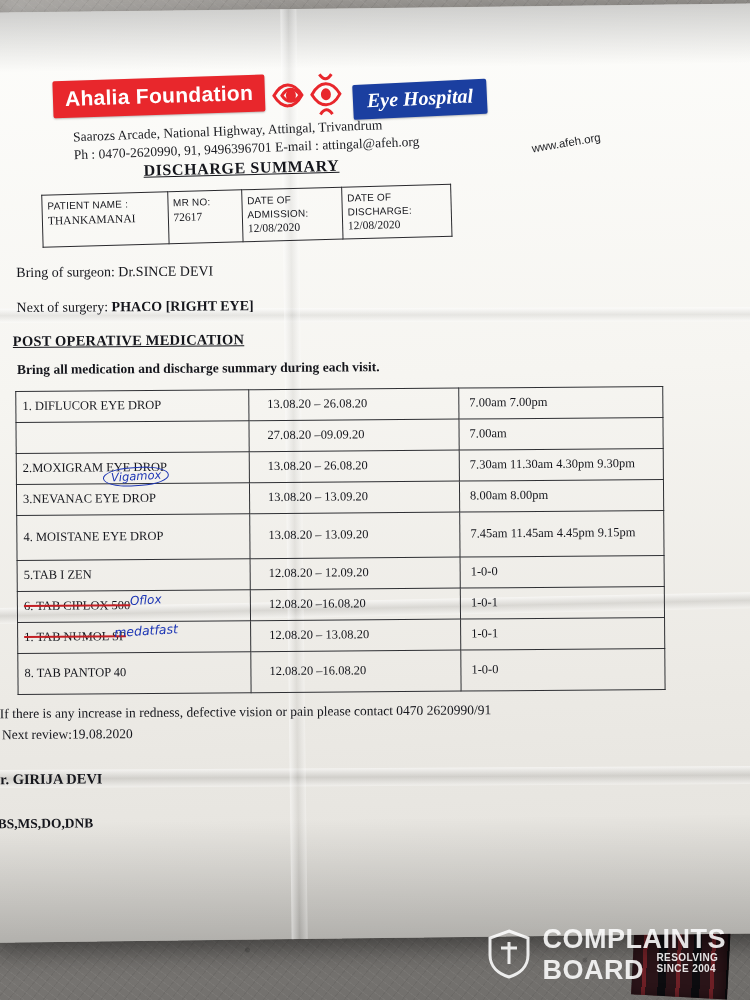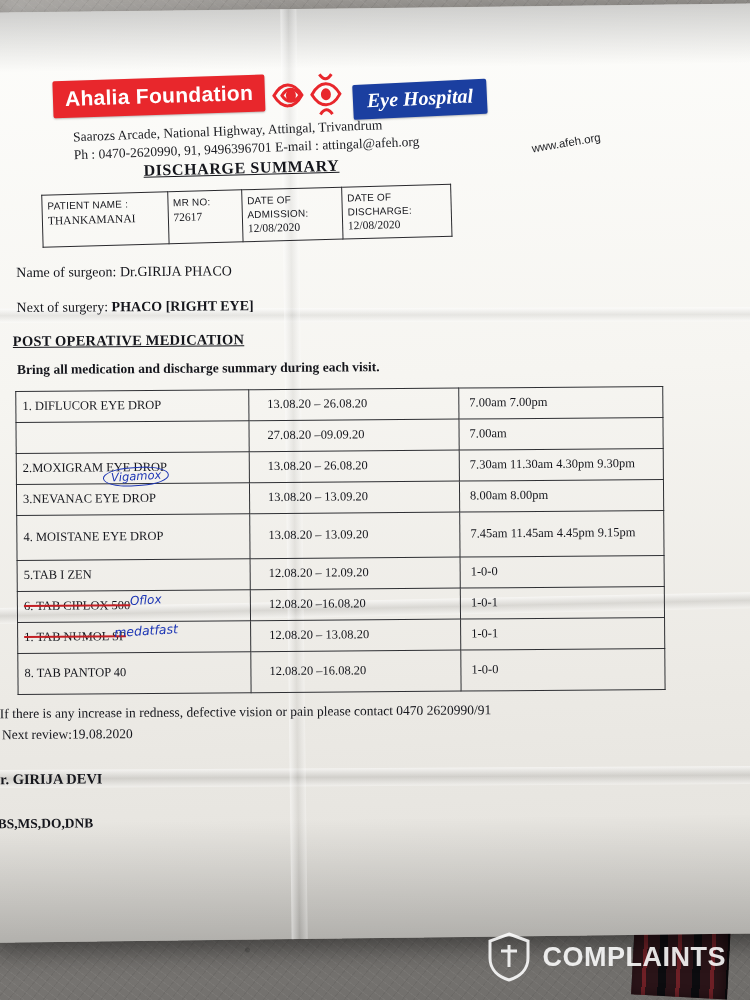--- a/index.html
+++ b/index.html
@@ -245,22 +245,22 @@
         </td>
         <td class="c4 tall">
           <div class="lbl">DATE OF DISCHARGE:</div>
           <div class="val">12/08/2020</div>
         </td>
       </tr>
     </tbody>
       </table>
 
     <div class="line l-surgeon">
-      <span>Name of surgeon:</span>
-      <span>Dr.GIRIJA PHACO</span>
+      <span>Bring of surgeon:</span>
+      <span>Dr.SINCE DEVI</span>
     </div>
     <div class="line l-type">
       <span>Next of surgery:</span>
       <b>PHACO [RIGHT  EYE]</b>
     </div>
 
     <div class="sechead">POST OPERATIVE MEDICATION</div>
     <div class="line l-bring">Bring all medication and discharge summary during each visit.</div>
 
     <table class="mtable">
@@ -332,14 +332,21 @@
   </div>
 </div>
 
 <div class="wm">
   <svg class="wm-shield" viewBox="0 0 44 50">
     <path d="M22 2 L41 9 V26 C41 38 32 45 22 48 C12 45 3 38 3 26 V9 Z" fill="none" stroke="#ffffff" stroke-width="3"></path>
     <path d="M22 13 V35 M14 19 H30" stroke="#ffffff" stroke-width="3" fill="none"></path>
   </svg>
   <div class="wm-text">
     <div class="wm-l1">COMPLAINTS</div>
+    <div>
+      <span class="wm-l2">BOARD</span>
+      <span class="wm-sub">
+        <span>RESOLVING</span><br>
+        <span>SINCE 2004</span>
+      </span>
+    </div>
   </div>
 </div>
 
 </body></html>

